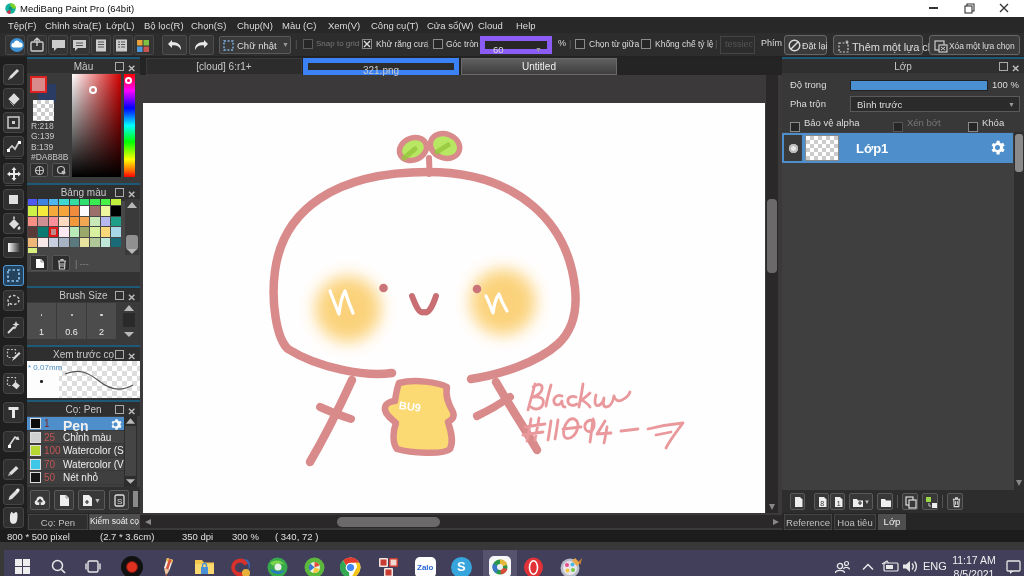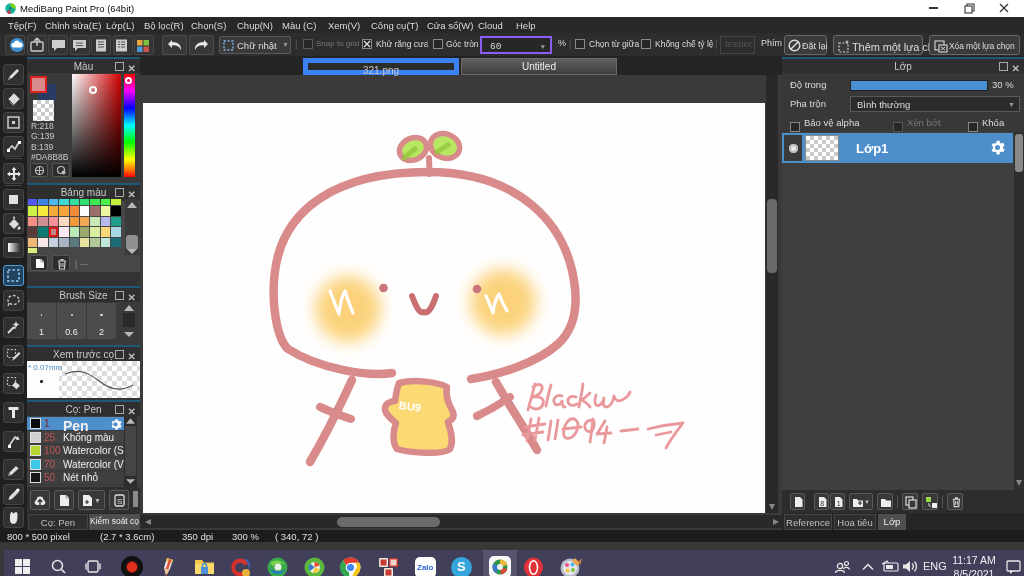--- a/index.html
+++ b/index.html
@@ -94,21 +94,21 @@
   <span class="abs vsep" style="left:295px;top:5px;">|</span>
   <span class="abs" style="left:303px;top:6px;"><span class="chk" style="border-color:#5a5a5a;"></span></span>
   <span class="abs" style="left:316px;top:6px;color:#777;font-size:8px;">Snap to grid</span>
   <span class="abs" style="left:362px;top:6px;"><span class="chk" style="position:relative;"><svg style="position:absolute;left:0px;top:0px;" width="8" height="8" viewBox="0 0 8 8">
           <path d="M1 1 L7 7 M7 1 L1 7" stroke="#ddd" stroke-width="1.4"></path>
         </svg></span></span>
   <span class="abs" style="left:376px;top:6px;font-size:8.5px;">Khử răng cưa</span>
   <span class="abs vsep" style="left:426px;top:5px;">|</span>
   <span class="abs" style="left:433px;top:6px;"><span class="chk"></span></span>
   <span class="abs" style="left:446px;top:6px;font-size:8.5px;">Góc tròn</span>
-  <div class="abs" style="left:480px;top:3px;width:72px;height:18px;background:#272727;border:2px solid #8b5cf6;color:#ddd;padding:3px 0 0 8px;font-family:Liberation Mono, monospace;">60<span style="position:absolute;right:5px;top:5px;color:#999;font-size:7px;">▼</span></div>
+  <div class="abs" style="left:480px;top:3px;width:72px;height:18px;background:#272727;border:5px solid #8b5cf6;color:#ddd;padding:3px 0 0 8px;">60<span style="position:absolute;right:5px;top:5px;color:#999;font-size:7px;">▼</span></div>
   <span class="abs" style="left:558px;top:5px;font-size:9px;">%</span>
   <span class="abs vsep" style="left:569px;top:5px;">|</span>
   <span class="abs" style="left:575px;top:6px;"><span class="chk"></span></span>
   <span class="abs" style="left:589px;top:6px;font-size:8.5px;">Chọn từ giữa</span>
   <span class="abs" style="left:641px;top:6px;"><span class="chk"></span></span>
   <span class="abs" style="left:655px;top:6px;font-size:8.5px;">Khống chế tỷ lệ</span>
   <span class="abs vsep" style="left:715px;top:5px;">|</span>
   <div class="abs" style="left:720px;top:3px;width:35px;height:18px;background:#2d2d2d;border:1px solid #454545;color:#555;padding:2px 0 0 4px;font-size:9px;">tessiec</div>
   <span class="abs" style="left:761px;top:5px;font-size:9px;">Phím</span>
   <div class="abs" style="left:784px;top:2px;width:43px;height:20px;background:#3b3b3b;border:1px solid #676767;border-radius:3px;">
@@ -372,21 +372,21 @@
     </svg>
   <div class="panelhead" style="top:343px;height:16px;">Cọ: Pen<span class="ph-ico" style="right:16px;"></span><span class="ph-x" style="right:4px;">✕</span></div>
   <div class="abs" style="left:0;top:359px;width:113px;height:71px;background:#3f3f3f;"></div>
   <div class="abs" style="left:0;top:360.0px;width:97px;height:13.5px;background:#4d8ecb;border-bottom:1px solid #383838;"></div>
   <div class="abs" style="left:3px;top:361.0px;width:11px;height:11px;background:#0a0a0a;border:1px solid #ddd;"></div>
   <span class="abs" style="left:17px;top:361.0px;font-size:10px;color:#7a2525;">1</span>
   <span class="abs" style="left:36px;top:361.0px;font-size:14px;color:#f0f0f0;font-weight:bold;white-space:nowrap;">Pen</span>
   <div class="abs" style="left:0;top:373.5px;width:97px;height:13.5px;background:#444444;border-bottom:1px solid #383838;"></div>
   <div class="abs" style="left:3px;top:374.5px;width:11px;height:11px;background:#d0d0d0;border:1px solid #ddd;"></div>
   <span class="abs" style="left:17px;top:374.5px;font-size:10px;color:#c25555;">25</span>
-  <span class="abs" style="left:36px;top:374.5px;font-size:10px;color:#f0f0f0;white-space:nowrap;">Khống màu</span>
+  <span class="abs" style="left:36px;top:374.5px;font-size:10px;color:#f0f0f0;white-space:nowrap;">Chỉnh màu</span>
   <div class="abs" style="left:0;top:387.0px;width:97px;height:13.5px;background:#3f3f3f;border-bottom:1px solid #383838;"></div>
   <div class="abs" style="left:3px;top:388.0px;width:11px;height:11px;background:#b5d832;border:1px solid #ddd;"></div>
   <span class="abs" style="left:17px;top:388.0px;font-size:10px;color:#c25555;">100</span>
   <span class="abs" style="left:36px;top:388.0px;font-size:10px;color:#f0f0f0;white-space:nowrap;">Watercolor (S</span>
   <div class="abs" style="left:0;top:400.5px;width:97px;height:13.5px;background:#444444;border-bottom:1px solid #383838;"></div>
   <div class="abs" style="left:3px;top:401.5px;width:11px;height:11px;background:#3ec8e8;border:1px solid #ddd;"></div>
   <span class="abs" style="left:17px;top:401.5px;font-size:10px;color:#c25555;">70</span>
   <span class="abs" style="left:36px;top:401.5px;font-size:10px;color:#f0f0f0;white-space:nowrap;">Watercolor (V</span>
   <div class="abs" style="left:0;top:414.0px;width:97px;height:13.5px;background:#3f3f3f;border-bottom:1px solid #383838;"></div>
   <div class="abs" style="left:3px;top:415.0px;width:11px;height:11px;background:#161616;border:1px solid #ddd;"></div>
@@ -430,20 +430,21 @@
       </svg>
     </div>
   <div class="abs" style="left:106px;top:434px;width:5px;height:16px;background:#8a8a8a;"></div>
   <div class="abs" style="left:0;top:456px;width:113px;height:17px;background:#262626;"></div>
   <div class="abs" style="left:1px;top:457px;width:60px;height:16px;background:#2e2e2e;border:1px solid #444;color:#c0c0c0;font-size:9.5px;text-align:center;line-height:15px;">Cọ: Pen</div>
   <div class="abs" style="left:62px;top:457px;width:51px;height:16px;background:#4e4e4e;color:#f0f0f0;font-size:8.5px;text-align:center;line-height:15px;white-space:nowrap;overflow:hidden;">Kiểm soát cọ</div>
 </div>
 
 <div class="abs" id="canvasarea" style="left:140px;top:57px;width:642px;height:473px;background:#3b3939;">
   <div class="abs" style="left:0;top:0;width:642px;height:18px;background:#242424;"></div>
+  <div class="abs" style="left:6px;top:1px;width:156px;height:17px;background:#2c2c2c;border:1px solid #3a3a3a;color:#c8c8c8;font-size:10px;text-align:center;line-height:16px;">[cloud] 6:r1+</div>
   <div class="abs" style="left:163px;top:1px;width:156px;height:17px;background:#2c2c2c;border:5px solid #3b82f6;color:#c8c8c8;font-size:10px;text-align:center;line-height:16px;">321.png</div>
   <div class="abs" style="left:321px;top:1px;width:156px;height:17px;background:linear-gradient(#606060,#3e3e3e);border:1px solid #6a6a6a;color:#f0f0f0;font-size:10px;text-align:center;line-height:16px;">Untitled</div>
   <svg class="abs" style="left:3px;top:46px;background:#fffefe;" width="622" height="410" viewBox="143 103 622 410">
 <defs>
   <filter id="blr" x="-60%" y="-60%" width="220%" height="220%">
           <feGaussianBlur stdDeviation="8"></feGaussianBlur>
         </filter>
 </defs>
 <g fill="none" stroke-linecap="round" stroke-linejoin="round">
 
@@ -502,24 +503,24 @@
   <svg class="abs" style="left:632px;top:461px;" width="8" height="8" viewBox="0 0 8 8">
       <path d="M7 4 L1 1 V7 Z" fill="#888"></path>
     </svg>
 </div>
 
 <div class="abs" id="rightpanel" style="left:782px;top:57px;width:242px;height:473px;background:#333333;">
   <div class="panelhead">Lớp<span class="ph-ico" style="right:16px;"></span><span class="ph-x" style="right:4px;">✕</span></div>
   <div class="abs" style="left:0;top:16px;width:242px;height:59px;background:#383838;"></div>
   <span class="abs" style="left:8px;top:22px;font-size:9.5px;color:#ddd;">Độ trong</span>
   <div class="abs" style="left:68px;top:23px;width:138px;height:11px;background:#4a8fd2;border:1px solid #222;"></div>
-  <span class="abs" style="left:210px;top:22px;font-size:9.5px;color:#ddd;">30 %</span>
+  <span class="abs" style="left:210px;top:22px;font-size:9.5px;color:#ddd;">100 %</span>
   <span class="abs" style="left:8px;top:41px;font-size:9.5px;color:#ddd;">Pha trộn</span>
   <div class="abs" style="left:68px;top:39px;width:170px;height:16px;background:#2b2b2b;border:1px solid #5a5a5a;">
-      <span class="abs" style="left:6px;top:2px;font-size:9.5px;color:#ddd;">Bình thường</span>
+      <span class="abs" style="left:6px;top:2px;font-size:9.5px;color:#ddd;">Bình trước</span>
       <span class="abs" style="right:4px;top:4px;color:#999;font-size:7px;">▼</span>
     </div>
   <span class="abs" style="left:8px;top:60px;"><span class="chk"></span></span>
     <span class="abs" style="left:22px;top:60px;font-size:9.5px;color:#ddd;">Bảo vệ alpha</span>
   <span class="abs" style="left:111px;top:60px;"><span class="chk" style="border-color:#555;"></span></span>
     <span class="abs" style="left:125px;top:60px;font-size:9.5px;color:#777;">Xén bớt</span>
   <span class="abs" style="left:186px;top:60px;"><span class="chk"></span></span>
     <span class="abs" style="left:200px;top:60px;font-size:9.5px;color:#ddd;">Khóa</span>
   <div class="abs" style="left:0;top:75px;width:232px;height:358px;background:#3f3f3f;"></div>
   <div class="abs" style="left:0;top:76px;width:231px;height:30px;background:#4d8ecb;"></div>

